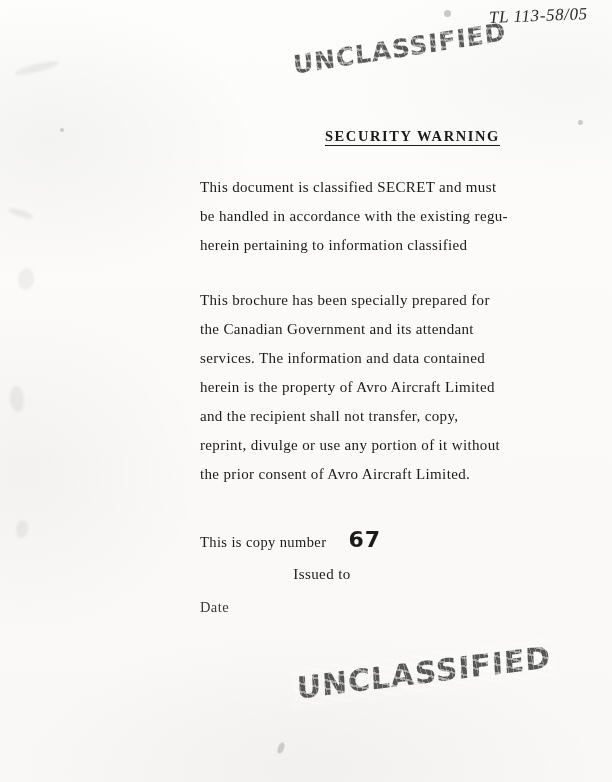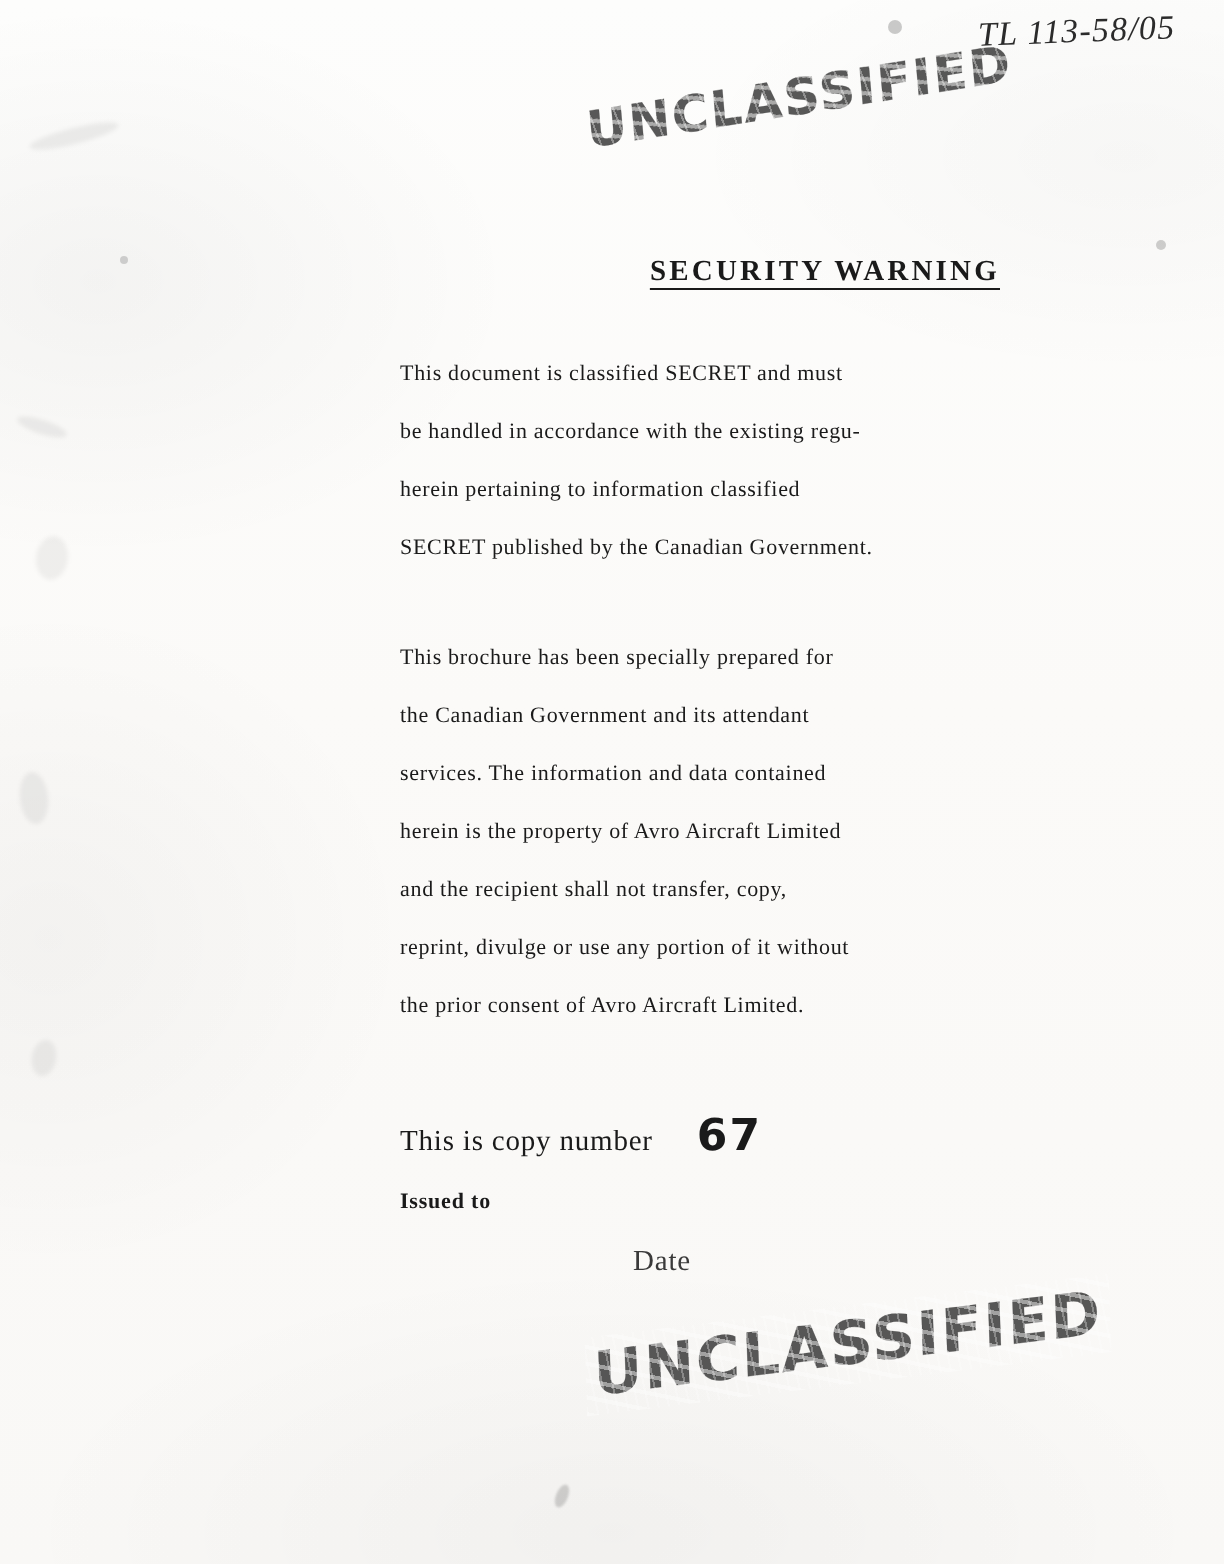--- a/index.html
+++ b/index.html
@@ -101,21 +101,21 @@
     letter-spacing: 1.6px;
     text-align: right;
     text-decoration: underline;
     text-underline-offset: 4px;
     margin: 0 0 28px 0;
     white-space: nowrap;
   }
 
   .para {
     margin: 0 0 26px 0;
-    font-size: 11px;
+    font-size: 15px;
     line-height: 29px;
     letter-spacing: 0.35px;
   }
   .para .ln {
     display: block;
     white-space: nowrap;
   }
   .para.caps .ln {
     letter-spacing: 0.9px;
   }
@@ -129,31 +129,29 @@
   }
   .copy-number {
     font-family: "DejaVu Sans", sans-serif;
     font-weight: bold;
     font-size: 22px;
     letter-spacing: 1px;
     margin-left: 22px;
   }
   .issued-line {
     margin-top: 14px;
-    font-size: 11px;
+    font-size: 15px;
     letter-spacing: 0.4px;
-    text-align: left;
+    text-align: center;
     padding-right: 56px;
-    font-weight: bold;
   }
   .date-line {
     margin-top: 16px;
     font-size: 14.5px;
     letter-spacing: 0.4px;
-    text-align: center;
     padding-right: 38px;
     color: #3a3a3a;
   }
 
   
   .artifact {
     position: absolute;
     border-radius: 50%;
     background: rgba(0,0,0,0.06);
     filter: blur(1px);
@@ -188,21 +186,20 @@
   <div class="stamp stamp-top">UNCLASSIFIED</div>
 
   <div class="content">
 
     <h1 class="doc-title">SECURITY WARNING</h1>
 
     <p class="para">
       <span class="ln">This document is classified SECRET and must</span>
       <span class="ln">be handled in accordance with the existing regu-</span>
       <span class="ln">herein  pertaining  to  information  classified</span>
-      <span class="ln">SECRET published by the Canadian Government.</span>
     </p>
 
 
     <p class="para">
       <span class="ln">This brochure has been specially prepared for</span>
       <span class="ln">the  Canadian  Government  and  its  attendant</span>
       <span class="ln">services.  The information and data contained</span>
       <span class="ln">herein is the property of Avro Aircraft Limited</span>
       <span class="ln">and  the  recipient  shall  not  transfer,  copy,</span>
       <span class="ln">reprint,  divulge  or  use  any  portion  of  it  without</span>

